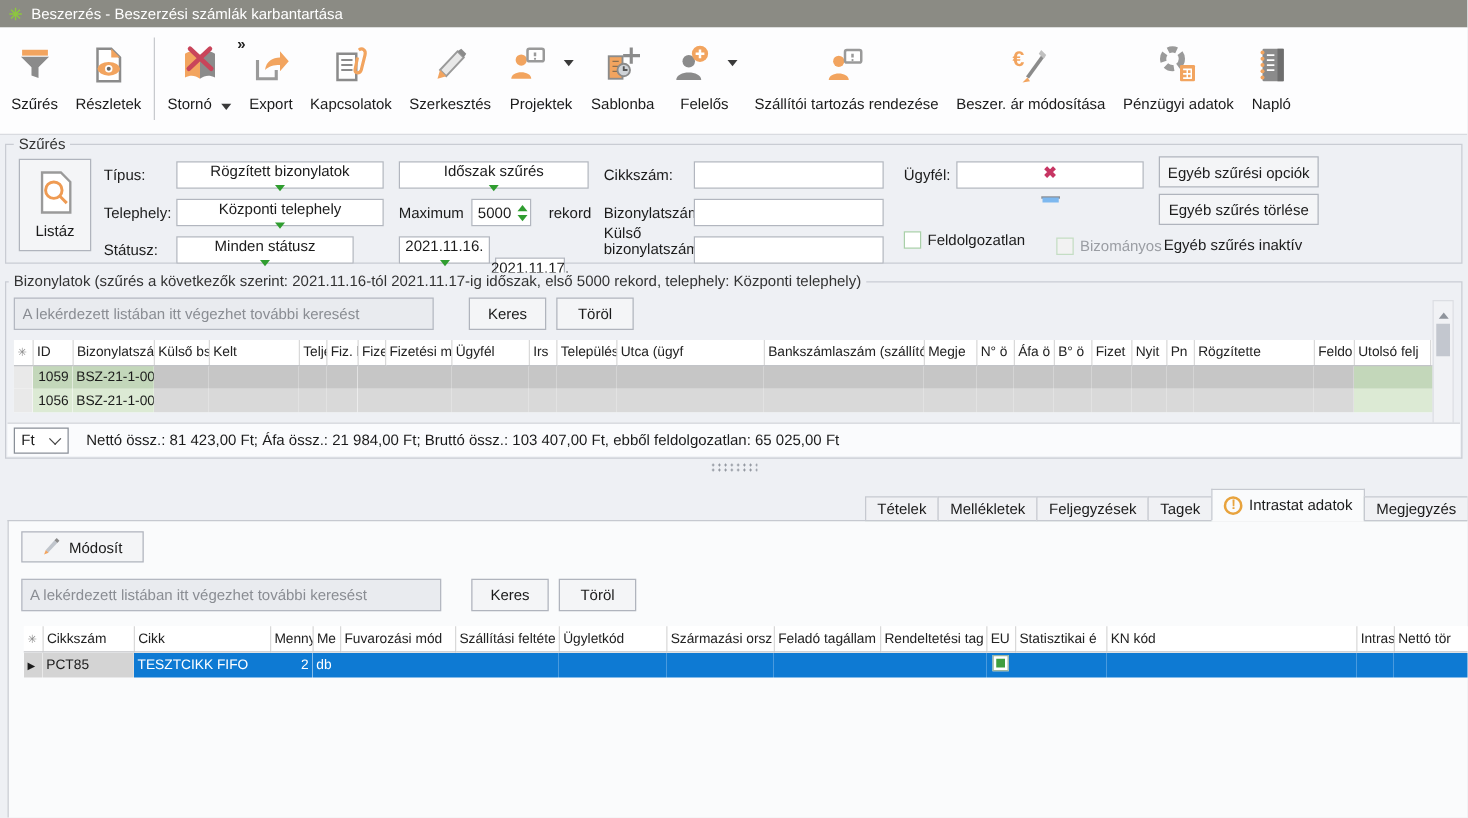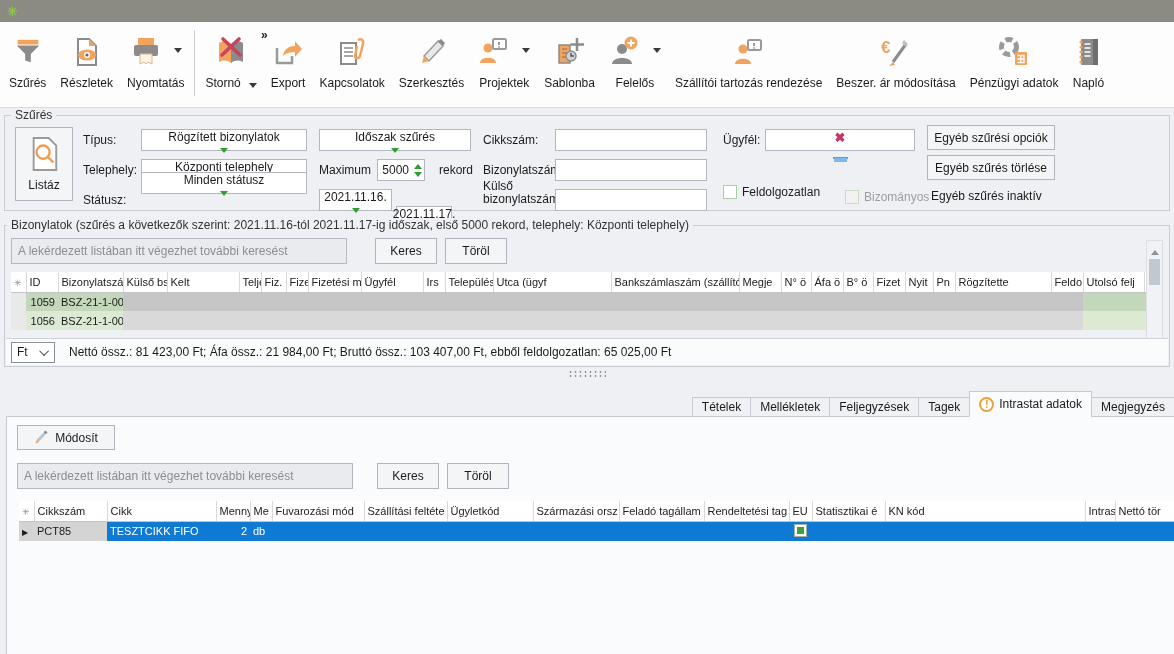--- a/index.html
+++ b/index.html
@@ -87,20 +87,21 @@
   tr.sel td { background:#0e7ad3; color:#fff; }
   tr.sel td.gcell { background:#d4d4d4; color:#1b1b1b; }
   .eu-box { width:13px; height:13px; background:#fff; border:1px solid #9db49d; display:inline-block; }
   .eu-box i { display:block; width:7px; height:7px; background:#3f9e3f; margin:2px auto; }
 </style>
 </head>
 <body>
 
 <div class="titlebar">
   <span class="app-icon">✳</span>
+  <span>Beszerzés - Beszerzési számlák karbantartása</span>
 </div>
 
 <div class="toolbar">
   <div class="tbtn">
     <span class="ticon">
         <svg width="30" height="32" viewBox="0 0 32 32">
           <rect x="5" y="3" width="22" height="5" fill="#f2a45f"></rect>
           <path d="M4 9h24l-9 9v9l-6-2v-7z" fill="#8b8b8b"></path>
         </svg>
       </span>
@@ -110,31 +111,20 @@
     <span class="ticon">
         <svg width="32" height="32" viewBox="0 0 32 32">
           <path d="M7 3h11l7 7v19H7z" fill="#fff" stroke="#8b8b8b" stroke-width="2"></path>
           <path d="M18 3l7 7h-7z" fill="#f2a45f"></path>
           <ellipse cx="16" cy="19" rx="9" ry="5.5" fill="#f2a45f"></ellipse>
           <circle cx="16" cy="19" r="3" fill="#fff"></circle>
           <circle cx="16" cy="19" r="1.6" fill="#666"></circle>
         </svg>
       </span>
     <span class="tlabel">Részletek</span>
-  </div>
-  <div class="tbtn">
-    <span class="ticon">
-        <span><svg width="32" height="32" viewBox="0 0 32 32">
-            <rect x="8" y="3" width="16" height="7" fill="#f2a45f"></rect>
-            <rect x="4" y="10" width="24" height="11" rx="2" fill="#8b8b8b"></rect>
-            <path d="M10 19h12v10l-4-2-2 2-2-2-4 2z" fill="#fdf4ea" stroke="#e5b586" stroke-width="1"></path>
-          </svg></span>
-        <span class="dd side"></span>
-      </span>
-    <span class="tlabel">Nyomtatás</span>
   </div>
   <div class="tsep"></div>
   <div class="tbtn">
     <span class="overflow-chevron">»</span>
     <span class="ticon">
         <svg width="32" height="32" viewBox="0 0 32 32">
           <path d="M4 7c4-2.5 8-2.5 12 1v19c-4-3-8-3-12-1z" fill="#f2a45f"></path>
           <path d="M28 7c-4-2.5-8-2.5-12 1v19c4-3 8-3 12-1z" fill="#8b8b8b"></path>
           <path d="M8 3l17 16M24 3L7 19" stroke="#c9445a" stroke-width="3.6" stroke-linecap="round"></path>
         </svg>
@@ -279,21 +269,21 @@
   <div class="abs combo" style="left:136px;top:13px;width:166px">
     <span>Rögzített bizonylatok</span>
       <span class="garrow"></span>
   </div>
   <span class="abs flabel" style="left:78px;top:47px">Telephely:</span>
   <div class="abs combo" style="left:136px;top:43px;width:166px">
     <span>Központi telephely</span>
       <span class="garrow"></span>
   </div>
   <span class="abs flabel" style="left:78px;top:77px">Státusz:</span>
-  <div class="abs combo" style="left:136px;top:56px;width:166px">
+  <div class="abs combo" style="left:136px;top:73px;width:142px">
     <span>Minden státusz</span>
       <span class="garrow"></span>
   </div>
 
   <div class="abs combo" style="left:314px;top:13px;width:152px">
     <span>Időszak szűrés</span>
       <span class="garrow"></span>
   </div>
   <span class="abs flabel" style="left:314px;top:47px">Maximum</span>
   <div class="abs spin" style="left:372px;top:43px">

